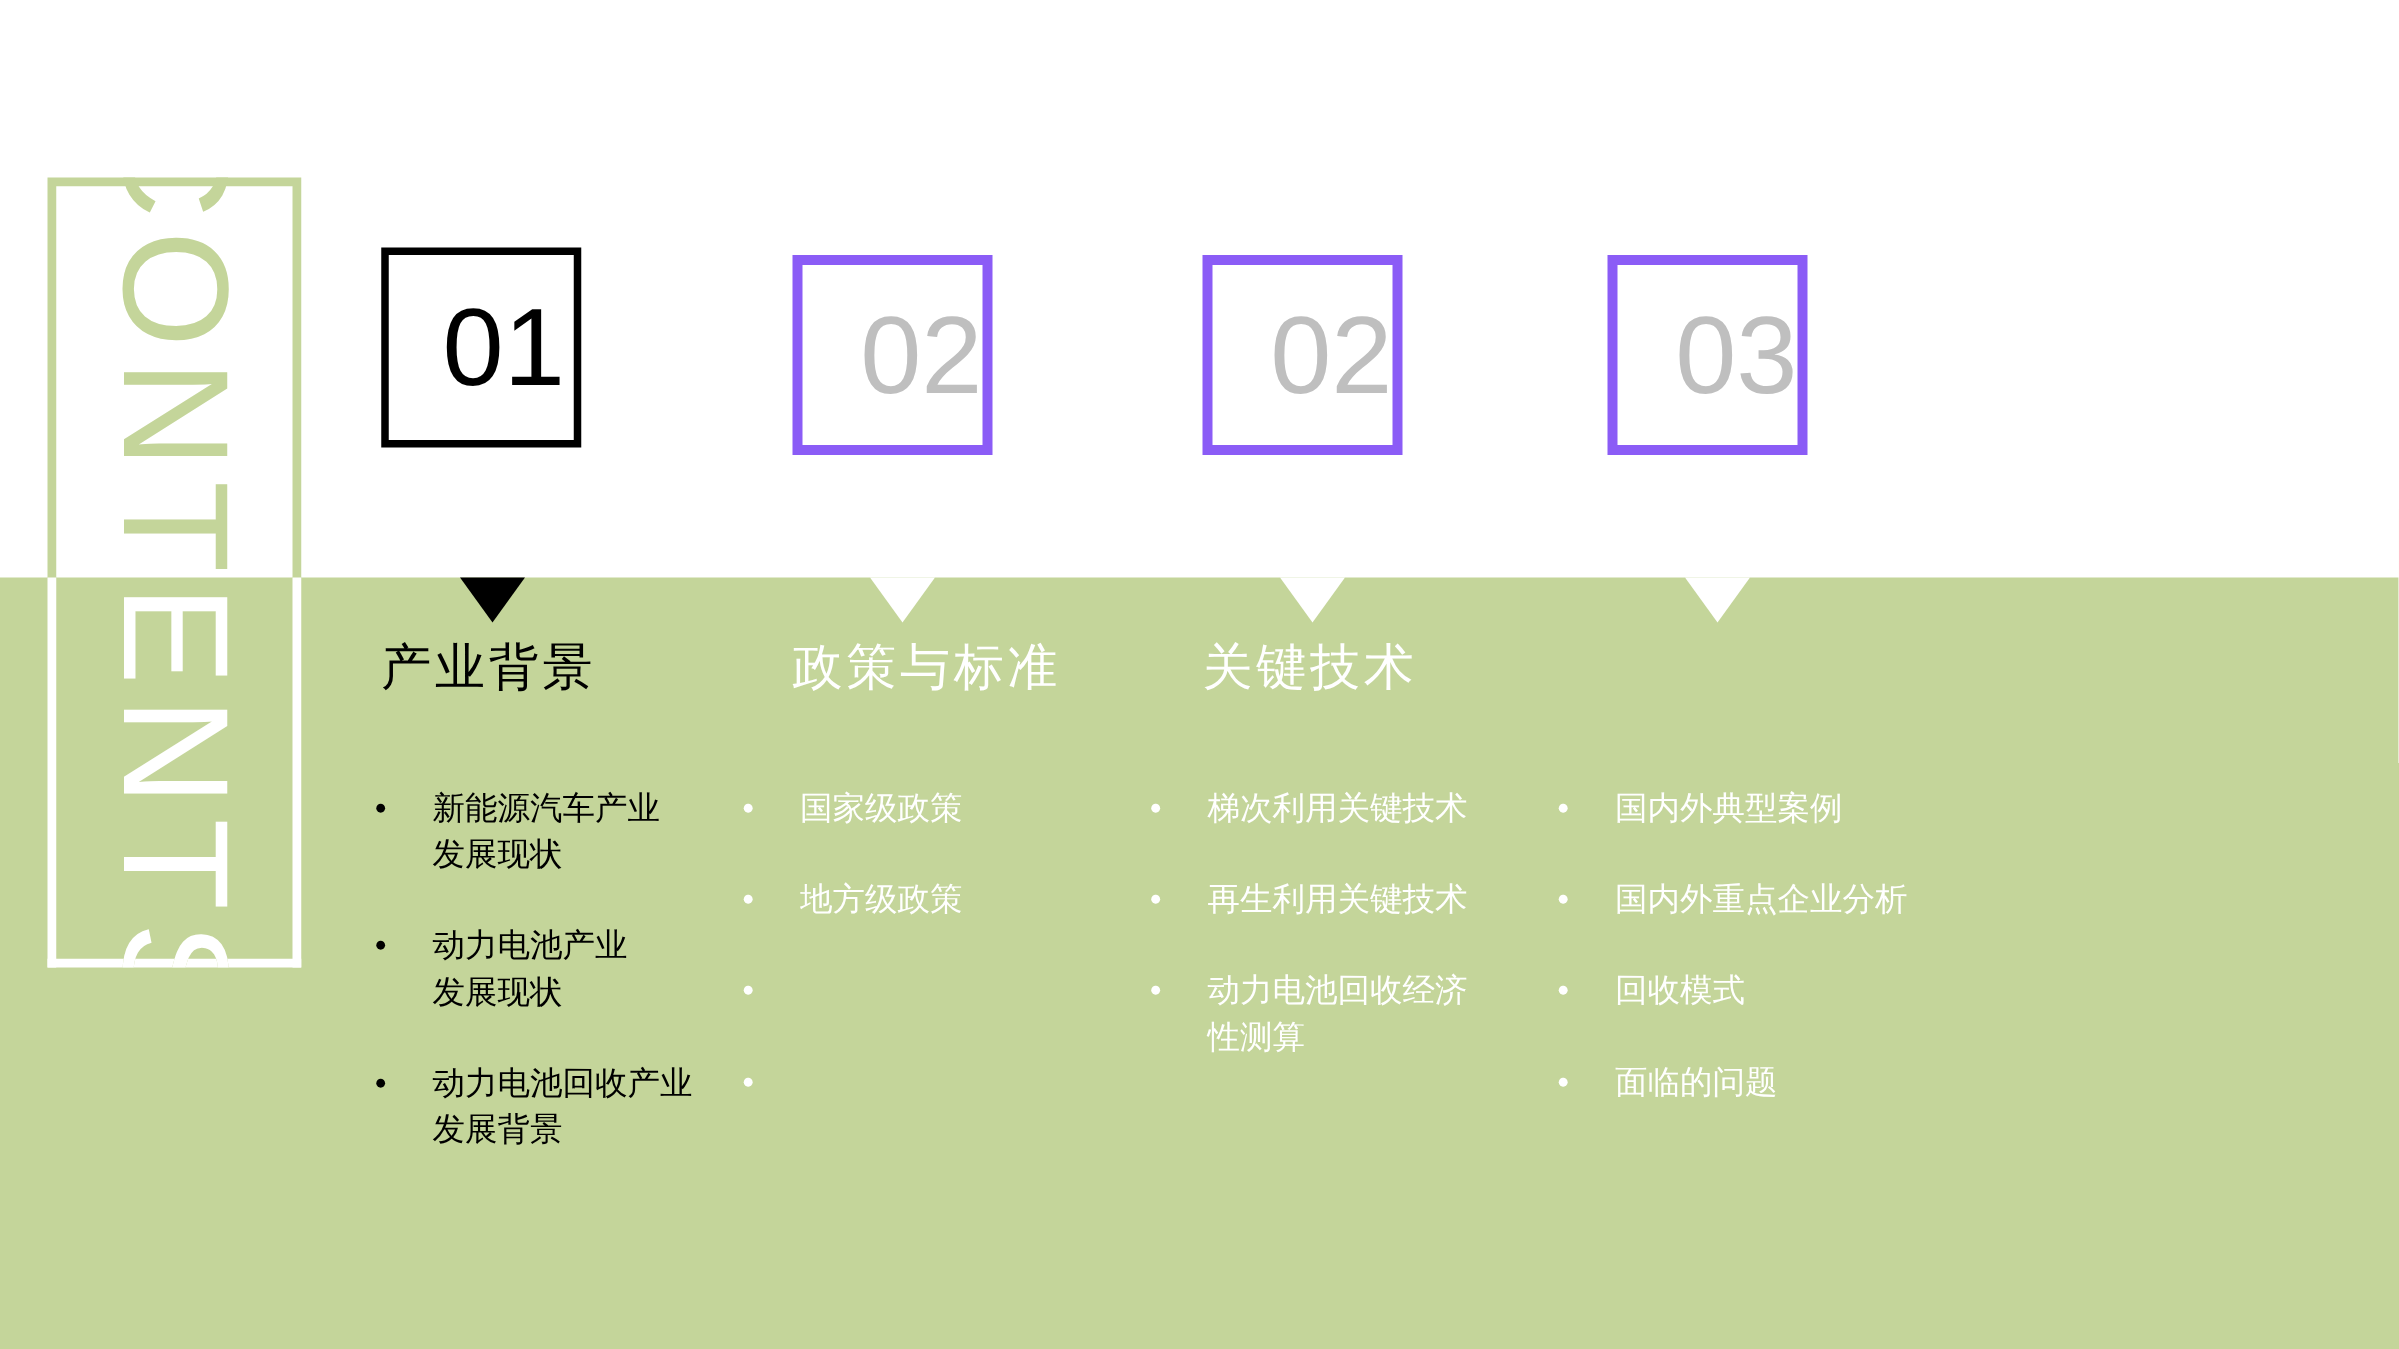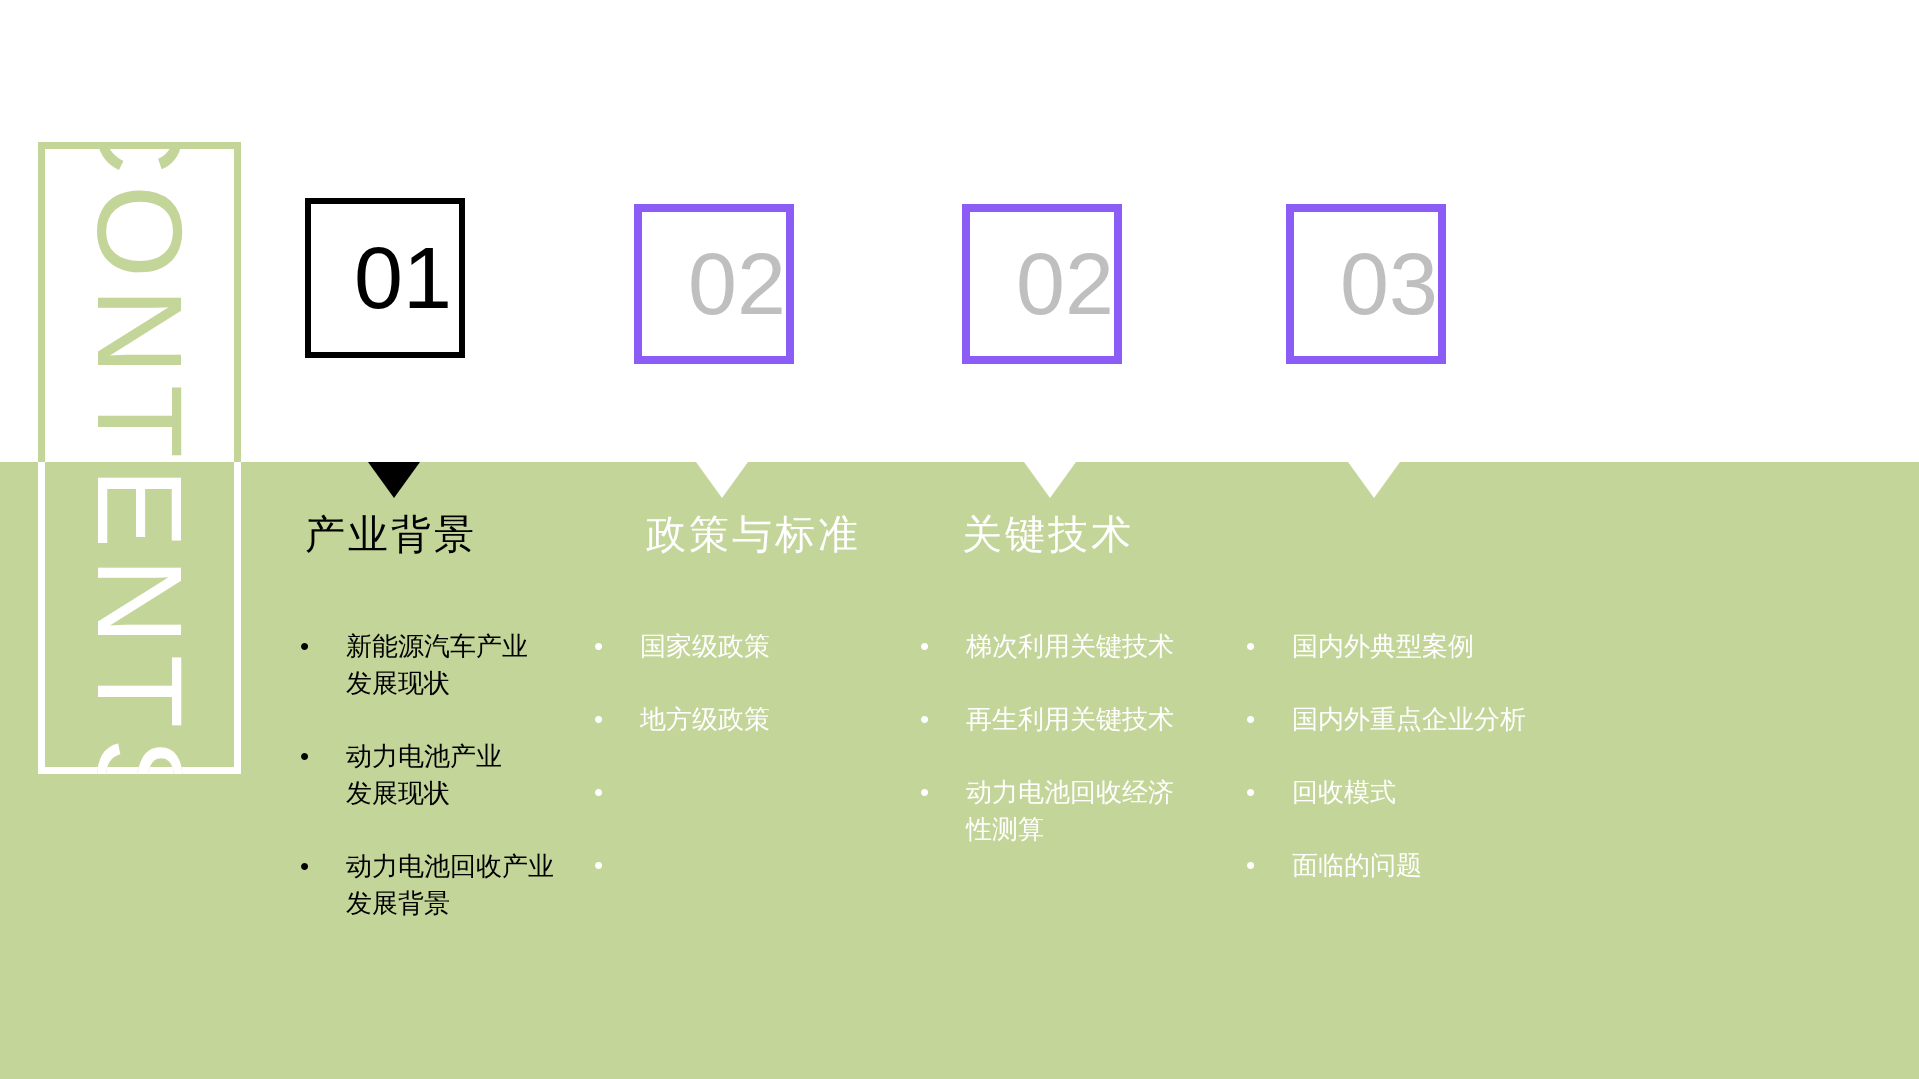--- a/index.html
+++ b/index.html
@@ -189,21 +189,21 @@
   
   #col-1 { left: 300px; width: 320px; }
   #col-1 .num-box { left: 5px; }
   #col-1 .pointer { left: 68px; }
   #col-1 .col-title { left: 5px; }
   #col-1 .bullets { left: 0px; width: 300px; }
 
   #col-2 { left: 634px; width: 320px; }
   #col-2 .num-box { left: 0px; }
   #col-2 .pointer { left: 62px; }
-  #col-2 .col-title { left: 12px; }
+  #col-2 .col-title { left: 0px; font-family: Liberation Serif, serif; }
   #col-2 .bullets { left: -40px; width: 330px; }
 
   #col-3 { left: 962px; width: 320px; }
   #col-3 .num-box { left: 0px; }
   #col-3 .pointer { left: 62px; }
   #col-3 .col-title { left: 0px; }
   #col-3 .bullets { left: -42px; width: 330px; }
 
   #col-4 { left: 1286px; width: 360px; }
   #col-4 .num-box { left: 0px; }

